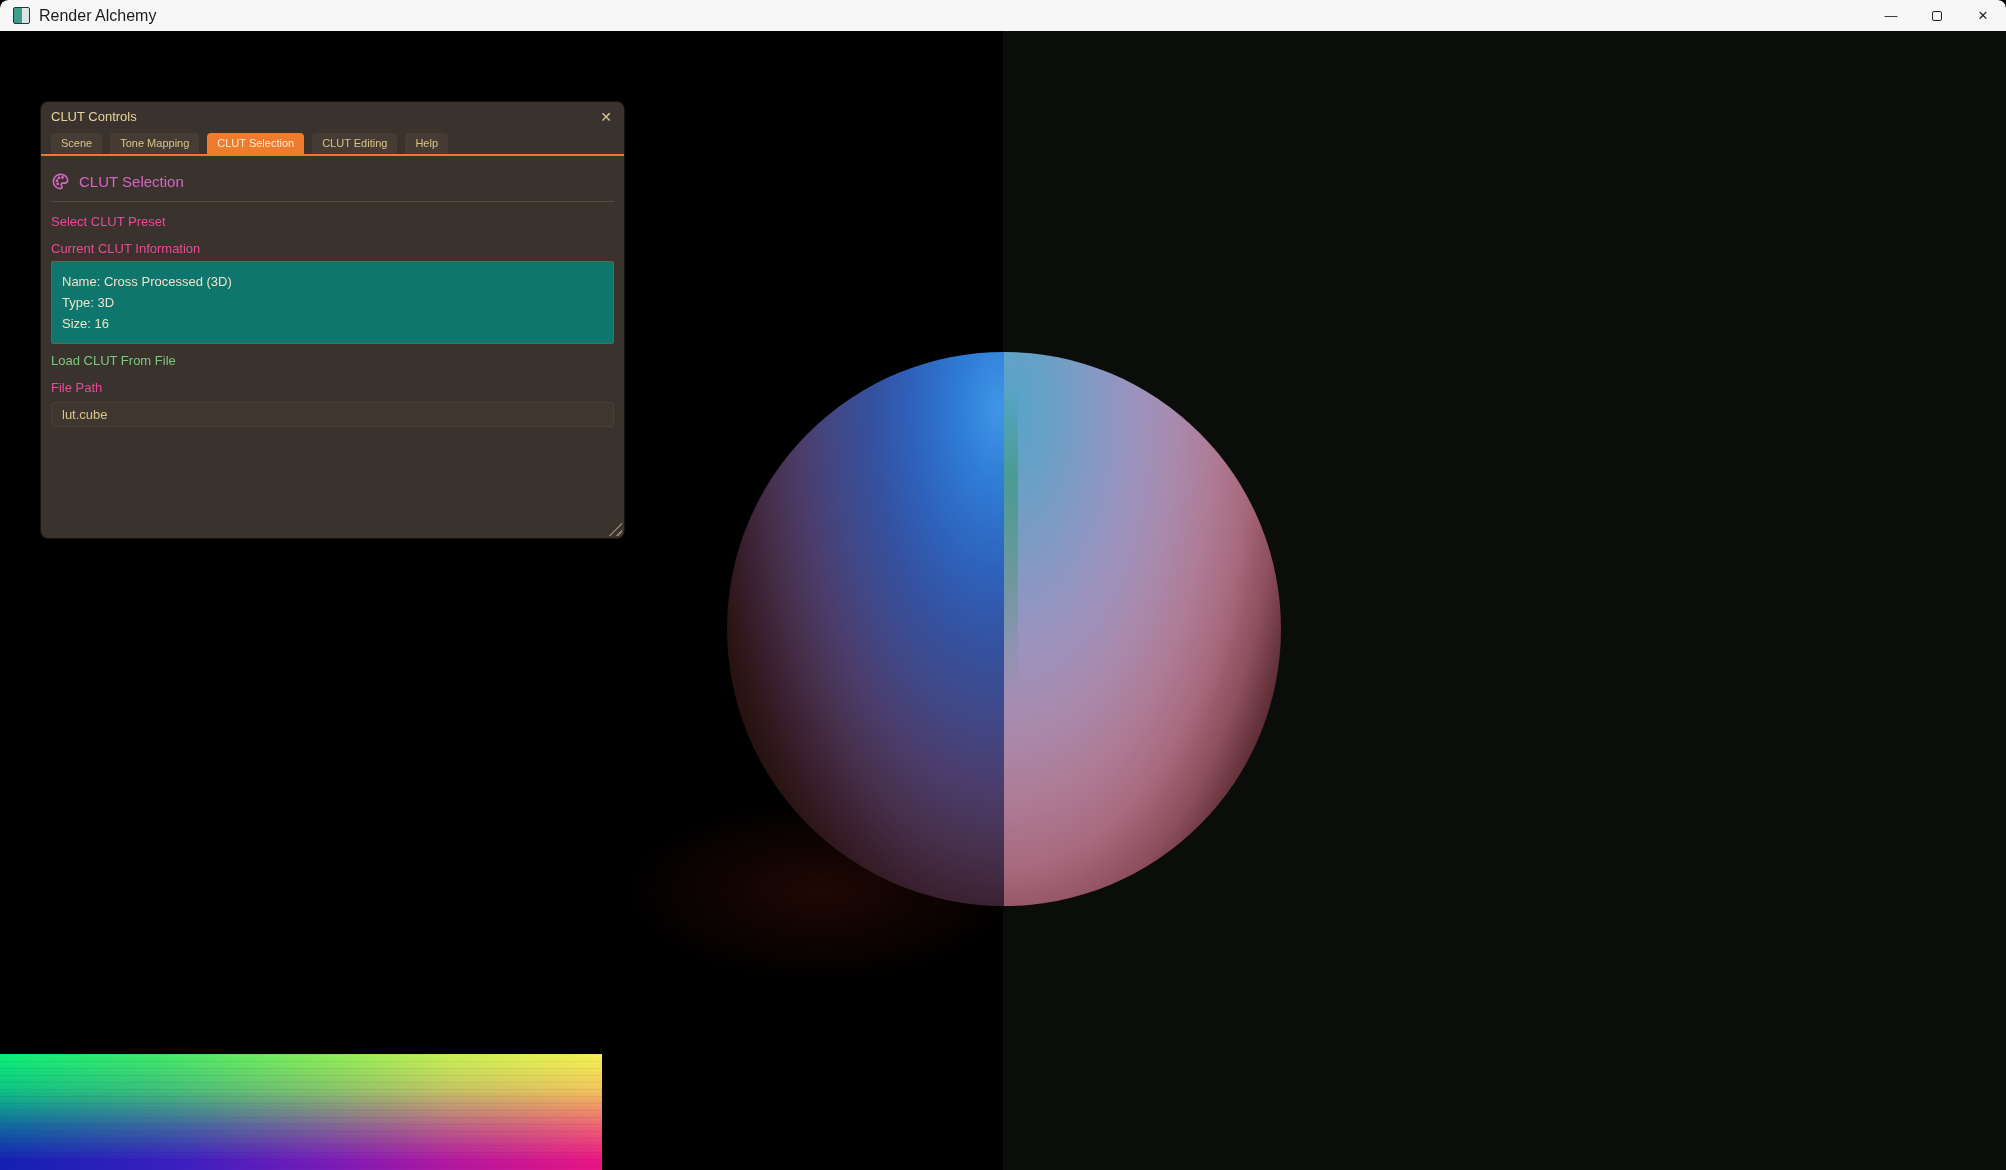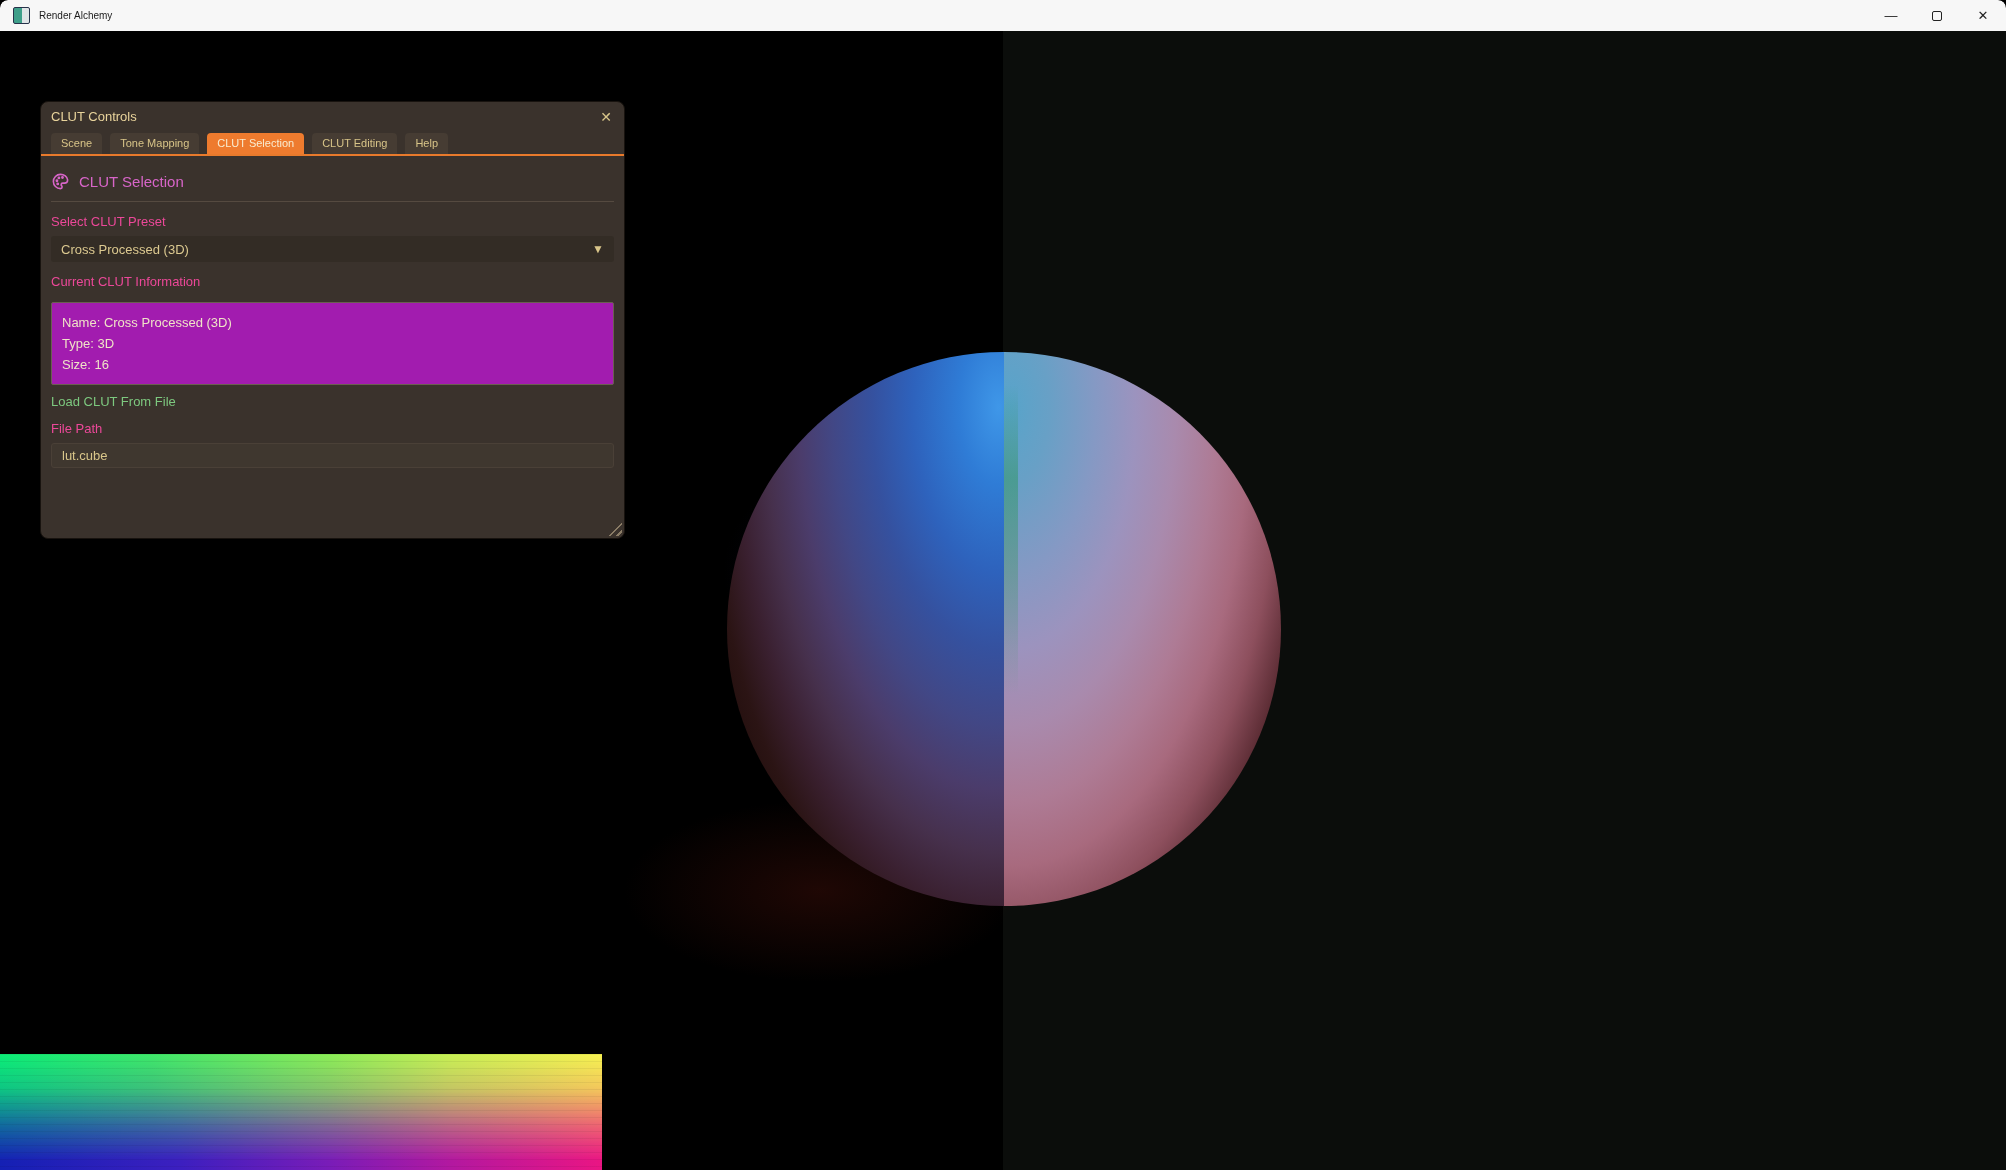--- a/index.html
+++ b/index.html
@@ -6,21 +6,21 @@
   html,body { width:2006px; height:1170px; overflow:hidden; background:#000;
     font-family:"Liberation Sans", sans-serif; }
 
   .window { width:2006px; height:1170px; position:relative; border-radius:8px 8px 0 0; overflow:hidden; }
 
   
   .titlebar { position:absolute; top:0; left:0; right:0; height:31px; background:#f7f7f7;
     display:flex; align-items:center; padding-left:13px; border-radius:8px 8px 0 0; }
   .app-icon { width:17px; height:17px; border:1px solid #27324a; border-radius:2px; margin-right:9px;
     background:linear-gradient(90deg,#3f9f8a 0 55%, #dfe4e6 55% 100%); }
-  .titlebar-title { font-size:10px; color:#1b1b1b; }
+  .titlebar-title { font-size:16px; color:#1b1b1b; }
   .win-controls { margin-left:auto; display:flex; height:100%; }
   .win-btn { width:46px; height:100%; display:flex; align-items:center; justify-content:center;
     color:#222; font-size:13px; }
   .maximize-box { width:10px; height:10px; border:1.2px solid #222; border-radius:2px; }
 
   
   .viewport { position:absolute; top:31px; left:0; width:2006px; height:1139px; background:#000; }
   .bg-right { position:absolute; left:1003px; top:0; width:1003px; height:100%; background:#0b0d0b; }
 
   .glow-blue { position:absolute; left:660px; top:380px; width:420px; height:320px;
@@ -72,21 +72,21 @@
   .section-heading { display:flex; align-items:center; gap:9px; margin:10px 0 0;
     padding-bottom:10px; border-bottom:1px solid #554a40; color:#d765c8; font-size:15px; }
   .palette-icon { width:19px; height:19px; display:block; }
 
   .field-label { font-size:13px; color:#ec4899; margin-top:12px; }
   .dropdown { margin-top:7px; height:26px; background:#332c25; border-radius:3px;
     display:flex; align-items:center; justify-content:space-between; padding:0 10px;
     font-size:13px; color:#dcc990; }
   .dropdown-arrow { color:#d9c68a; font-size:12px; }
 
-  .info-box { margin-top:13px; border:1px solid #6b5f51; background:#a21caf; border-radius:2px;
+  .info-box { margin-top:5px; border:1px solid #6b5f51; background:#0f766e; border-radius:2px;
     padding:9px 10px; }
   .info-line { font-size:13px; color:#efe3c7; line-height:21px; }
 
   .green-heading { margin-top:9px; font-size:13px; color:#7dc87f; }
   .path-input { margin-top:7px; width:100%; height:25px; background:#3f372f;
     border:1px solid #4a4037; border-radius:3px; padding:0 10px; font-size:13px;
     color:#d9c68a; font-family:"Liberation Sans", sans-serif; outline:none; }
   .btn-row { display:flex; gap:16px; margin-top:13px; }
   .btn { flex:1; height:25px; background:#453b32; border-radius:3px; display:flex;
     align-items:center; justify-content:center; font-size:13px; color:#e6d3a3; }
@@ -156,24 +156,20 @@
             <path d="M12 3a9 9 0 1 0 0 18c1.2 0 2-.9 2-2 0-.6-.25-1.05-.6-1.5-.35-.42-.6-.9-.6-1.5a2 2 0 0 1 2-2h2.2A4 4 0 0 0 21 10c-.5-4-4.4-7-9-7z"></path>
             <circle cx="7.5" cy="11" r="0.8" fill="#d765c8"></circle>
             <circle cx="10" cy="7.5" r="0.8" fill="#d765c8"></circle>
             <circle cx="14.5" cy="7" r="0.8" fill="#d765c8"></circle>
             <circle cx="8.5" cy="15" r="0.8" fill="#d765c8"></circle>
           </svg>
           <span>CLUT Selection</span>
         </div>
 
         <div class="field-label">Select CLUT Preset</div>
-        <div class="dropdown">
-          <span>Cross Processed (3D)</span>
-          <span class="dropdown-arrow">▼</span>
-        </div>
 
         <div class="field-label">Current CLUT Information</div>
         <div class="info-box">
           <div class="info-line">Name: Cross Processed (3D)</div>
           <div class="info-line">Type: 3D</div>
           <div class="info-line">Size: 16</div>
         </div>
 
         <div class="green-heading">Load CLUT From File</div>
         <div class="field-label">File Path</div>

